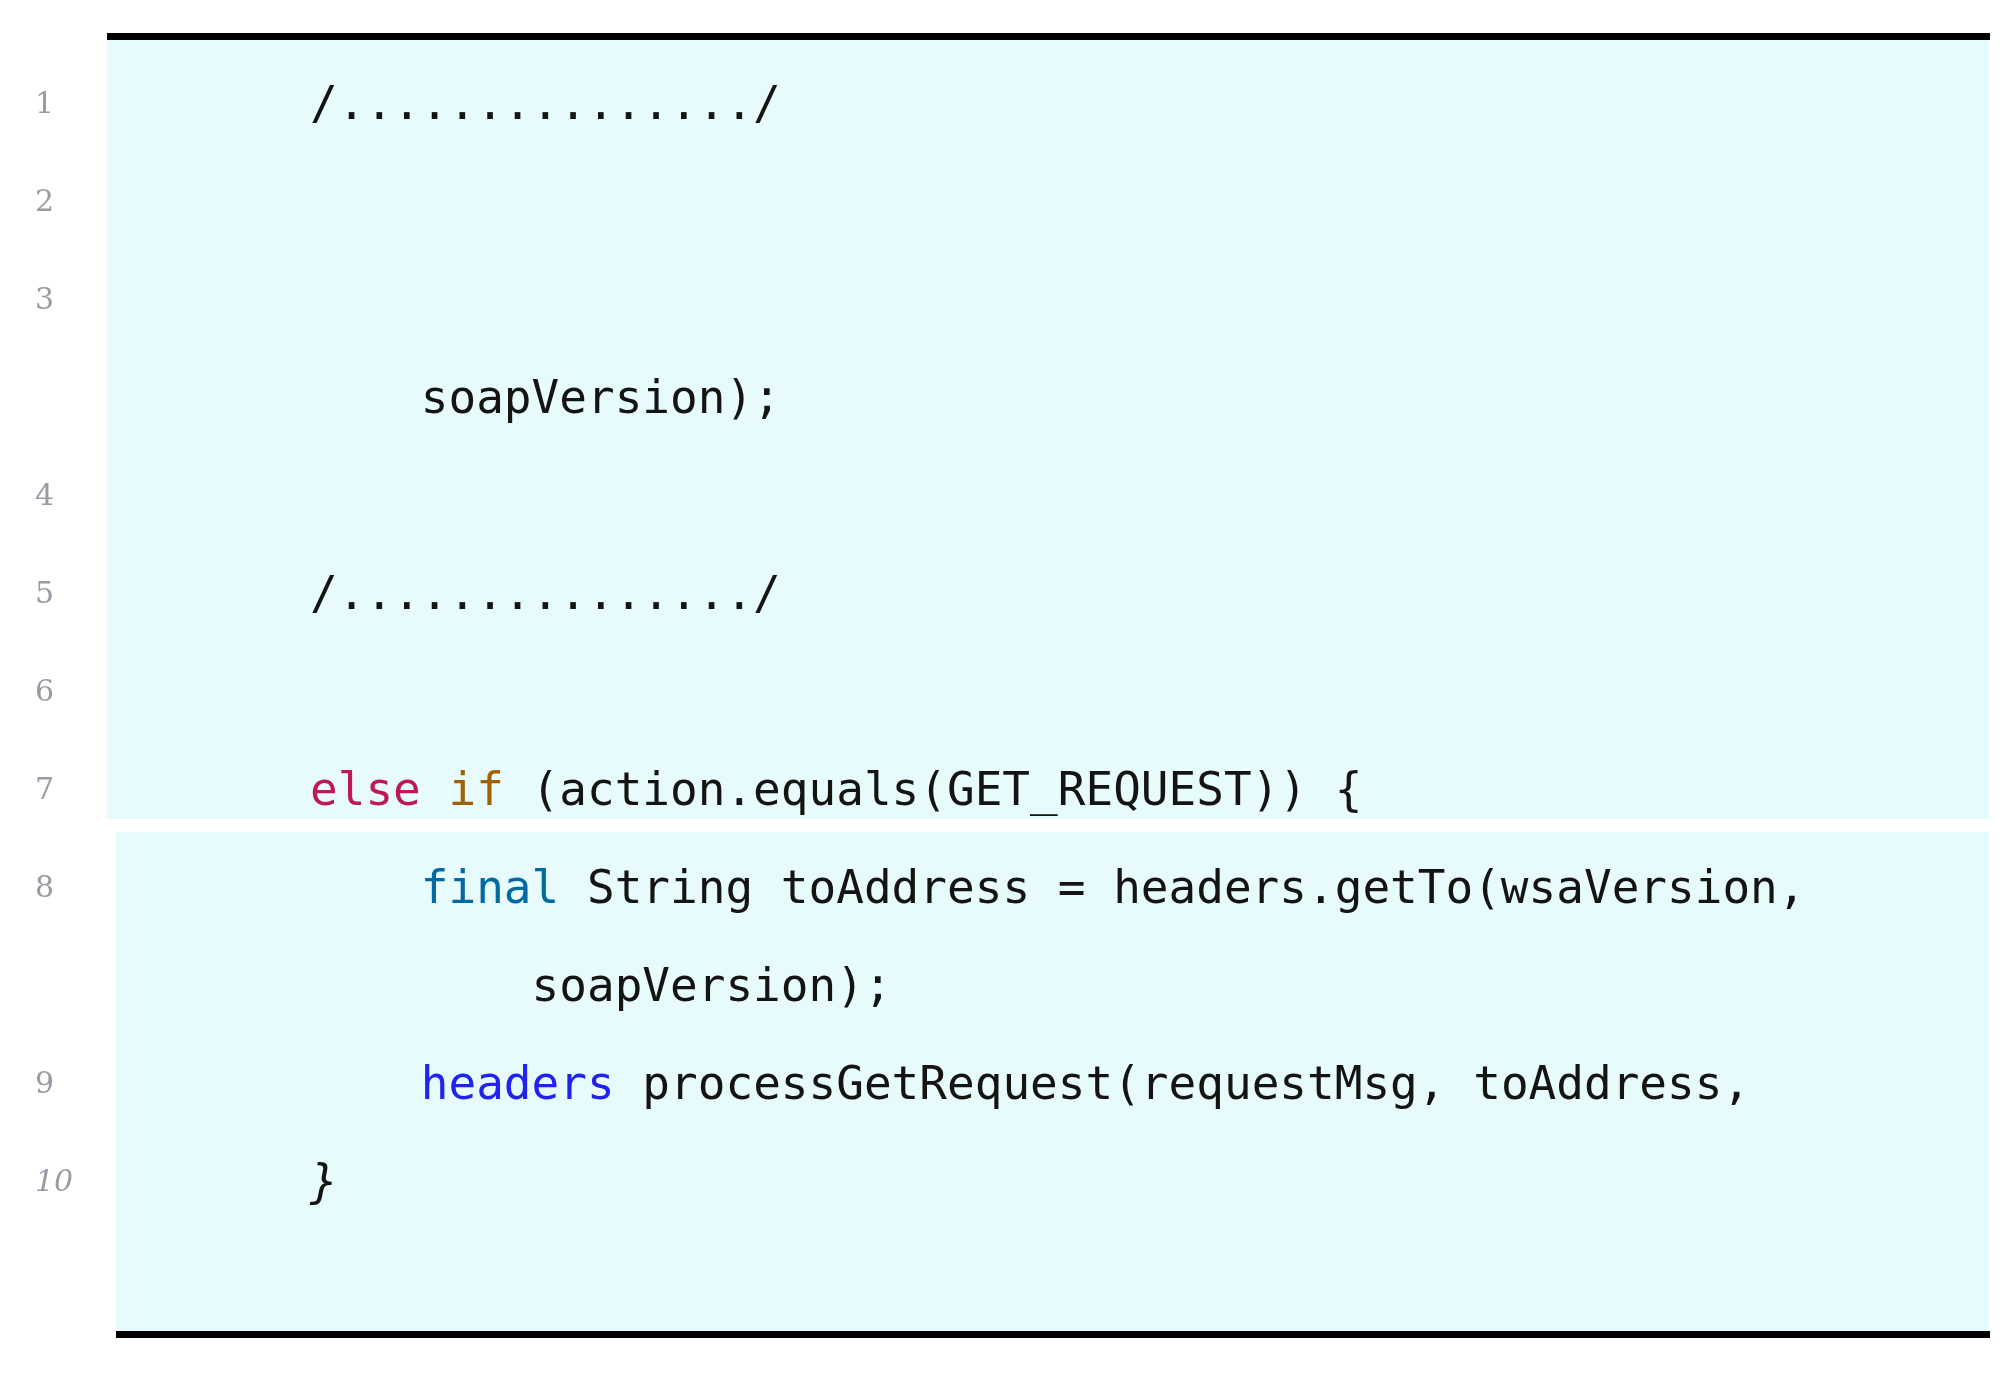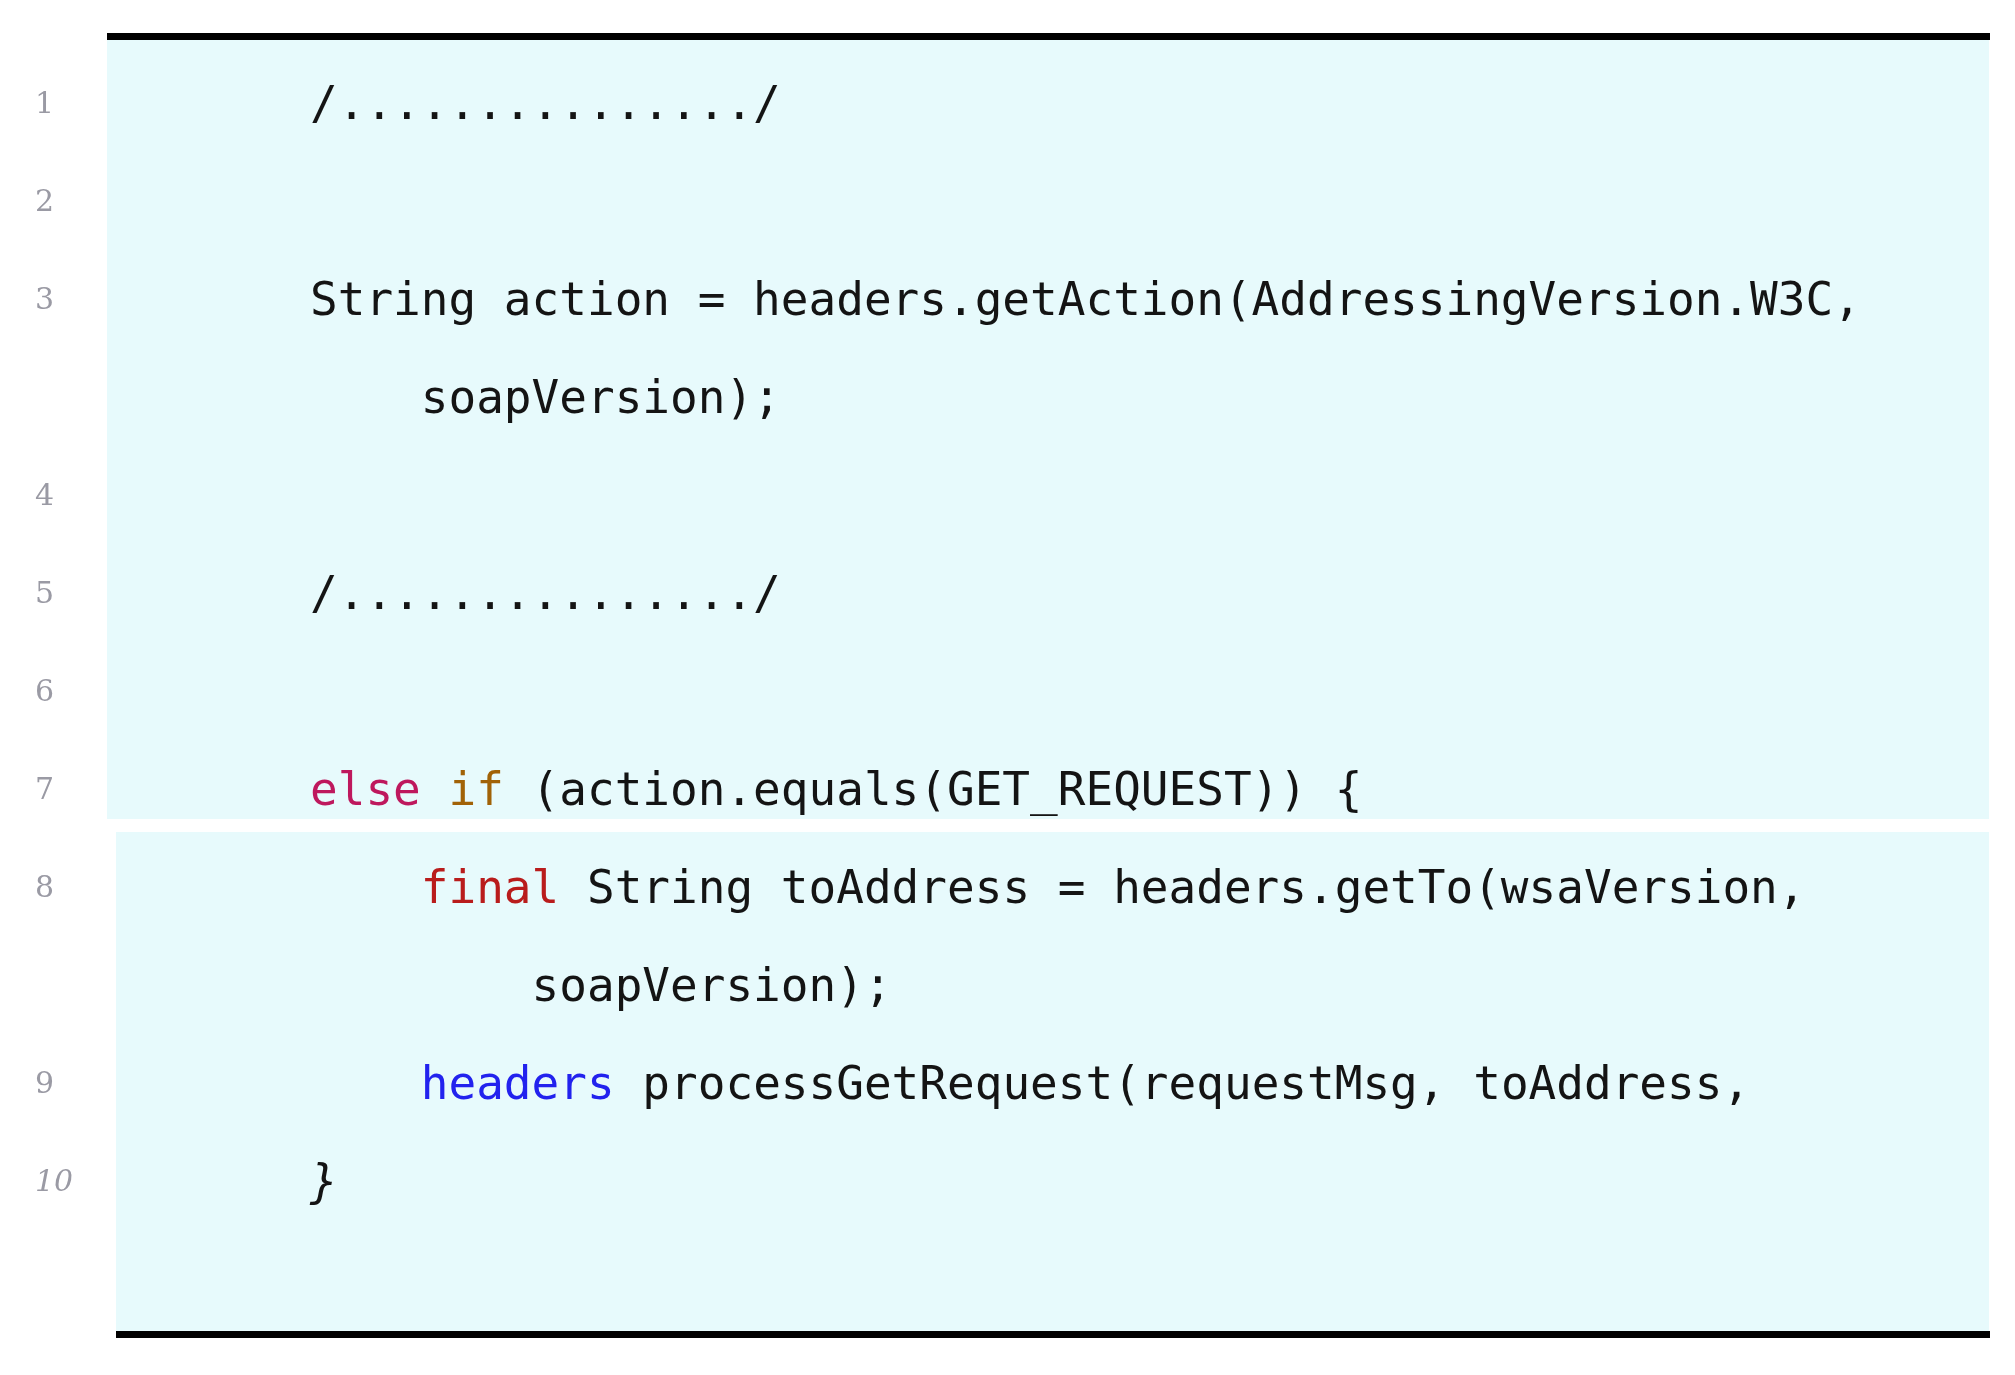--- a/index.html
+++ b/index.html
@@ -38,24 +38,24 @@
 <body>
 
 <div class="page">
   <div class="rule rule-top" style="background: rgb(0, 0, 0);"></div>
   <div class="hl hl-top" style="background: rgb(231, 250, 252);"></div>
   <div class="hl hl-bottom" style="background: rgb(231, 250, 252);"></div>
   <div class="rule rule-bottom" style="background: rgb(0, 0, 0);"></div>
   <div class="rows" id="rows">
       <div class="row" style="color: rgb(20, 20, 20);"><span class="num" style="color: rgb(154, 154, 164);">1</span><span>/.............../</span></div>
       <div class="row" style="color: rgb(20, 20, 20);"><span class="num" style="color: rgb(154, 154, 164);">2</span></div>
-      <div class="row" style="color: rgb(20, 20, 20);"><span class="num" style="color: rgb(154, 154, 164);">3</span><span>String action = headers.getAction(AddressingVersion.W3C,</span></div>
+      <div class="row" style="color: rgb(20, 20, 20);"><span class="num" style="color: rgb(154, 154, 164);">3</span></div>
       <div class="row" style="color: rgb(20, 20, 20);">    <span>soapVersion);</span></div>
       <div class="row" style="color: rgb(20, 20, 20);"><span class="num" style="color: rgb(154, 154, 164);">4</span></div>
       <div class="row" style="color: rgb(20, 20, 20);"><span class="num" style="color: rgb(154, 154, 164);">5</span><span>/.............../</span></div>
       <div class="row" style="color: rgb(20, 20, 20);"><span class="num" style="color: rgb(154, 154, 164);">6</span></div>
       <div class="row" style="color: rgb(20, 20, 20);"><span class="num" style="color: rgb(154, 154, 164);">7</span><span style="color: #be185d;">else</span><span> </span><span style="color: #a16207;">if</span><span> (action.equals(GET_REQUEST)) {</span></div>
-      <div class="row" style="color: rgb(20, 20, 20);"><span class="num" style="color: rgb(154, 154, 164);">8</span>    <span style="color: #b91c1c;">final</span><span> String toAddress = headers.getTo(wsaVersion,</span></div>
+      <div class="row" style="color: rgb(20, 20, 20);"><span class="num" style="color: rgb(154, 154, 164);">8</span>    <span style="color: #0369a1;">final</span><span> String toAddress = headers.getTo(wsaVersion,</span></div>
       <div class="row" style="color: rgb(20, 20, 20);">        <span>soapVersion);</span></div>
       <div class="row" style="color: rgb(20, 20, 20);"><span class="num" style="color: rgb(154, 154, 164);">9</span>    <span style="color: rgb(34, 34, 238);">headers</span><span> processGetRequest(requestMsg, toAddress,</span></div>
       <div class="row" style="color: rgb(20, 20, 20); font-style: italic;"><span class="num" style="color: rgb(154, 154, 164);">10</span><span>}</span></div>
     </div>
 </div>
 
 </body></html>

